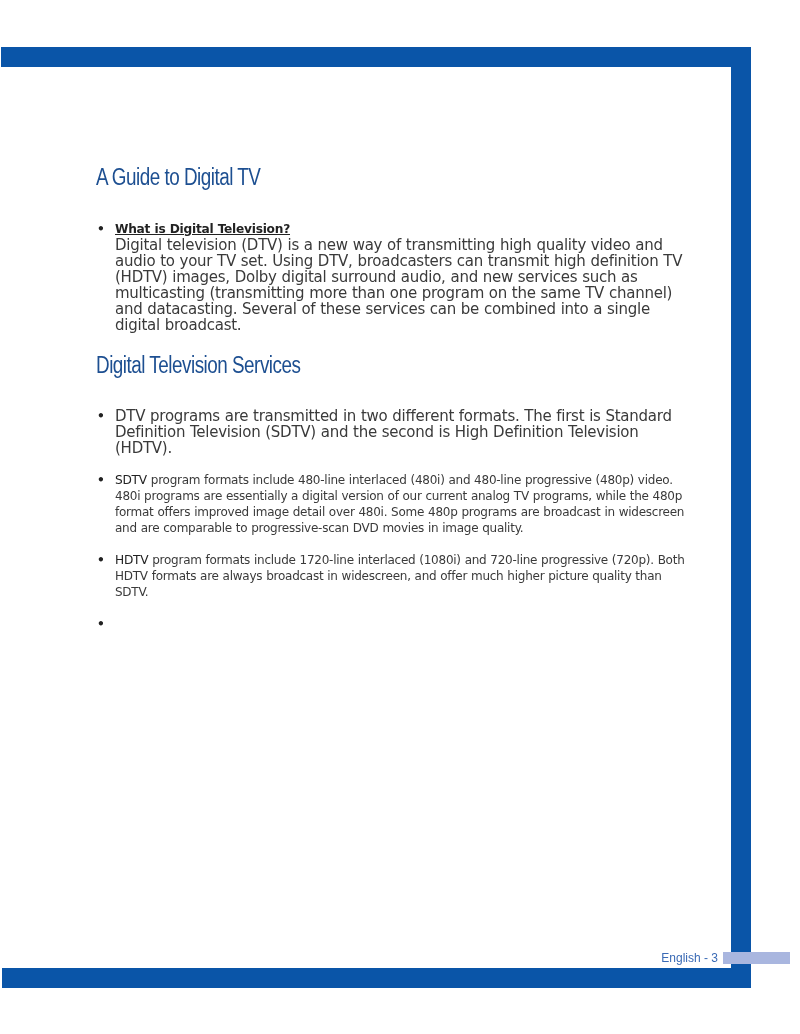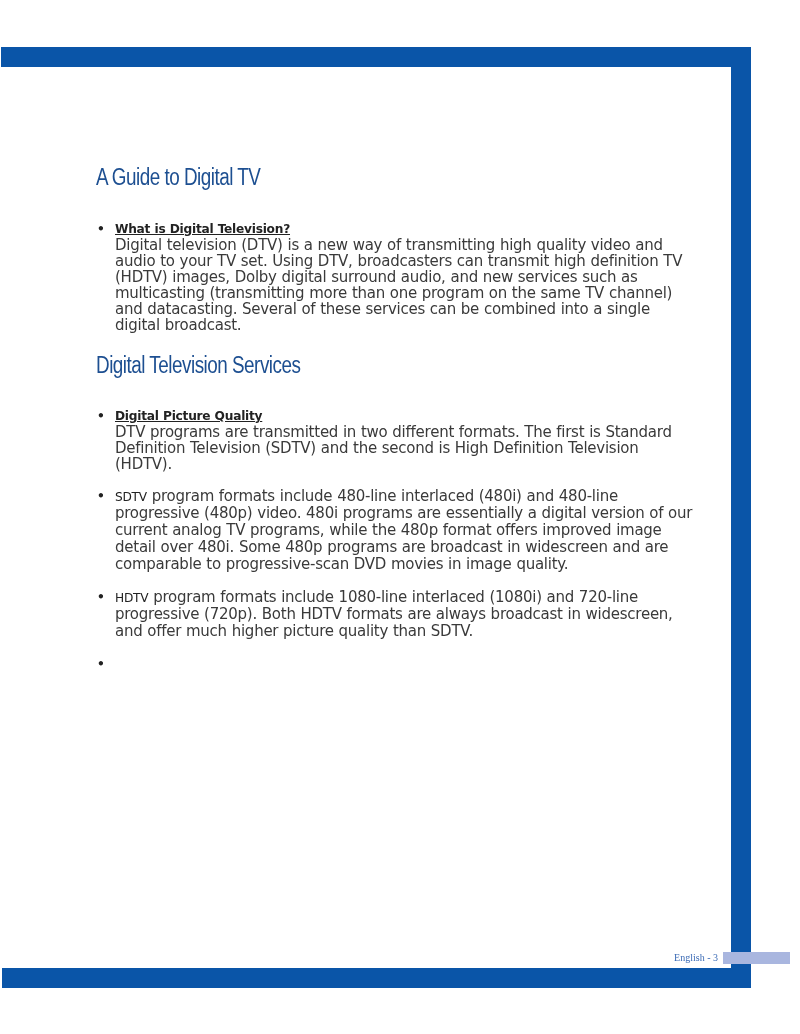--- a/index.html
+++ b/index.html
@@ -30,24 +30,24 @@
       height: 12px;
       background: #a9b6df;
     }
     .page-num {
       position: absolute;
       left: 640px;
       width: 78px;
       top: 951px;
       height: 14px;
       text-align: right;
-      font-size: 10px;
+      font-size: 12px;
       line-height: 14px;
       color: #3a6ab5;
-      font-family: Liberation Serif, serif;
+      font-family: Liberation Sans, sans-serif;
     }
 
     .heading {
       position: absolute;
       left: 96px;
       margin: 0;
       font-family: "Liberation Sans Narrow", "Liberation Sans", sans-serif;
       font-weight: normal;
       color: #1d4f91;
       font-size: 23px;
@@ -96,21 +96,21 @@
     }
     .inline-title {
       font-weight: normal;
       color: #222;
     }
     .body-text {
       display: block;
       font-size: 15px;
     }
     .inline-text {
-      font-size: 15px;
+      font-size: 12px;
     }
   </style>
 </head>
 <body>
 
 <div class="bar bar-top"></div>
 <div class="bar bar-right"></div>
 <div class="bar bar-bottom"></div>
 
 <h1 class="heading heading-1">A Guide to Digital TV</h1>
@@ -121,30 +121,29 @@
     <span class="item-title">What is Digital Television?</span>
     <span class="body-text">Digital television (DTV) is a new way of transmitting high quality video and audio to your TV set. Using DTV, broadcasters can transmit high definition TV (HDTV) images, Dolby digital surround audio, and new services such as multicasting (transmitting more than one program on the same TV channel) and datacasting. Several of these services can be combined into a single digital broadcast.</span>
   </li>
 </ul>
 
 <h1 class="heading heading-2">Digital Television Services</h1>
 
 <ul class="items items-2">
   <li class="item">
     <span class="bullet">•</span>
-    <span class="item-title">Digital Picture Quality</span>
     <span class="body-text">DTV programs are transmitted in two different formats. The first is Standard Definition Television (SDTV) and the second is High Definition Television (HDTV).</span>
   </li>
   <li class="item">
     <span class="bullet">•</span>
     <span class="inline-title">SDTV</span><span class="inline-text"> program formats include 480-line interlaced (480i) and 480-line progressive (480p) video. 480i programs are essentially a digital version of our current analog TV programs, while the 480p format offers improved image detail over 480i. Some 480p programs are broadcast in widescreen and are comparable to progressive-scan DVD movies in image quality.</span>
   </li>
   <li class="item">
     <span class="bullet">•</span>
-    <span class="inline-title">HDTV</span><span class="inline-text"> program formats include 1080-line interlaced (1080i) and 720-line progressive (720p). Both HDTV formats are always broadcast in widescreen, and offer much higher picture quality than SDTV.</span>
+    <span class="inline-title">HDTV</span><span class="inline-text"> program formats include 1720-line interlaced (1080i) and 720-line progressive (720p). Both HDTV formats are always broadcast in widescreen, and offer much higher picture quality than SDTV.</span>
   </li>
   <li class="item">
     <span class="bullet">•</span>
   </li>
 </ul>
 
 <div class="page-num">English - 3</div>
 <div class="tab-strip"></div>
 
 </body></html>

